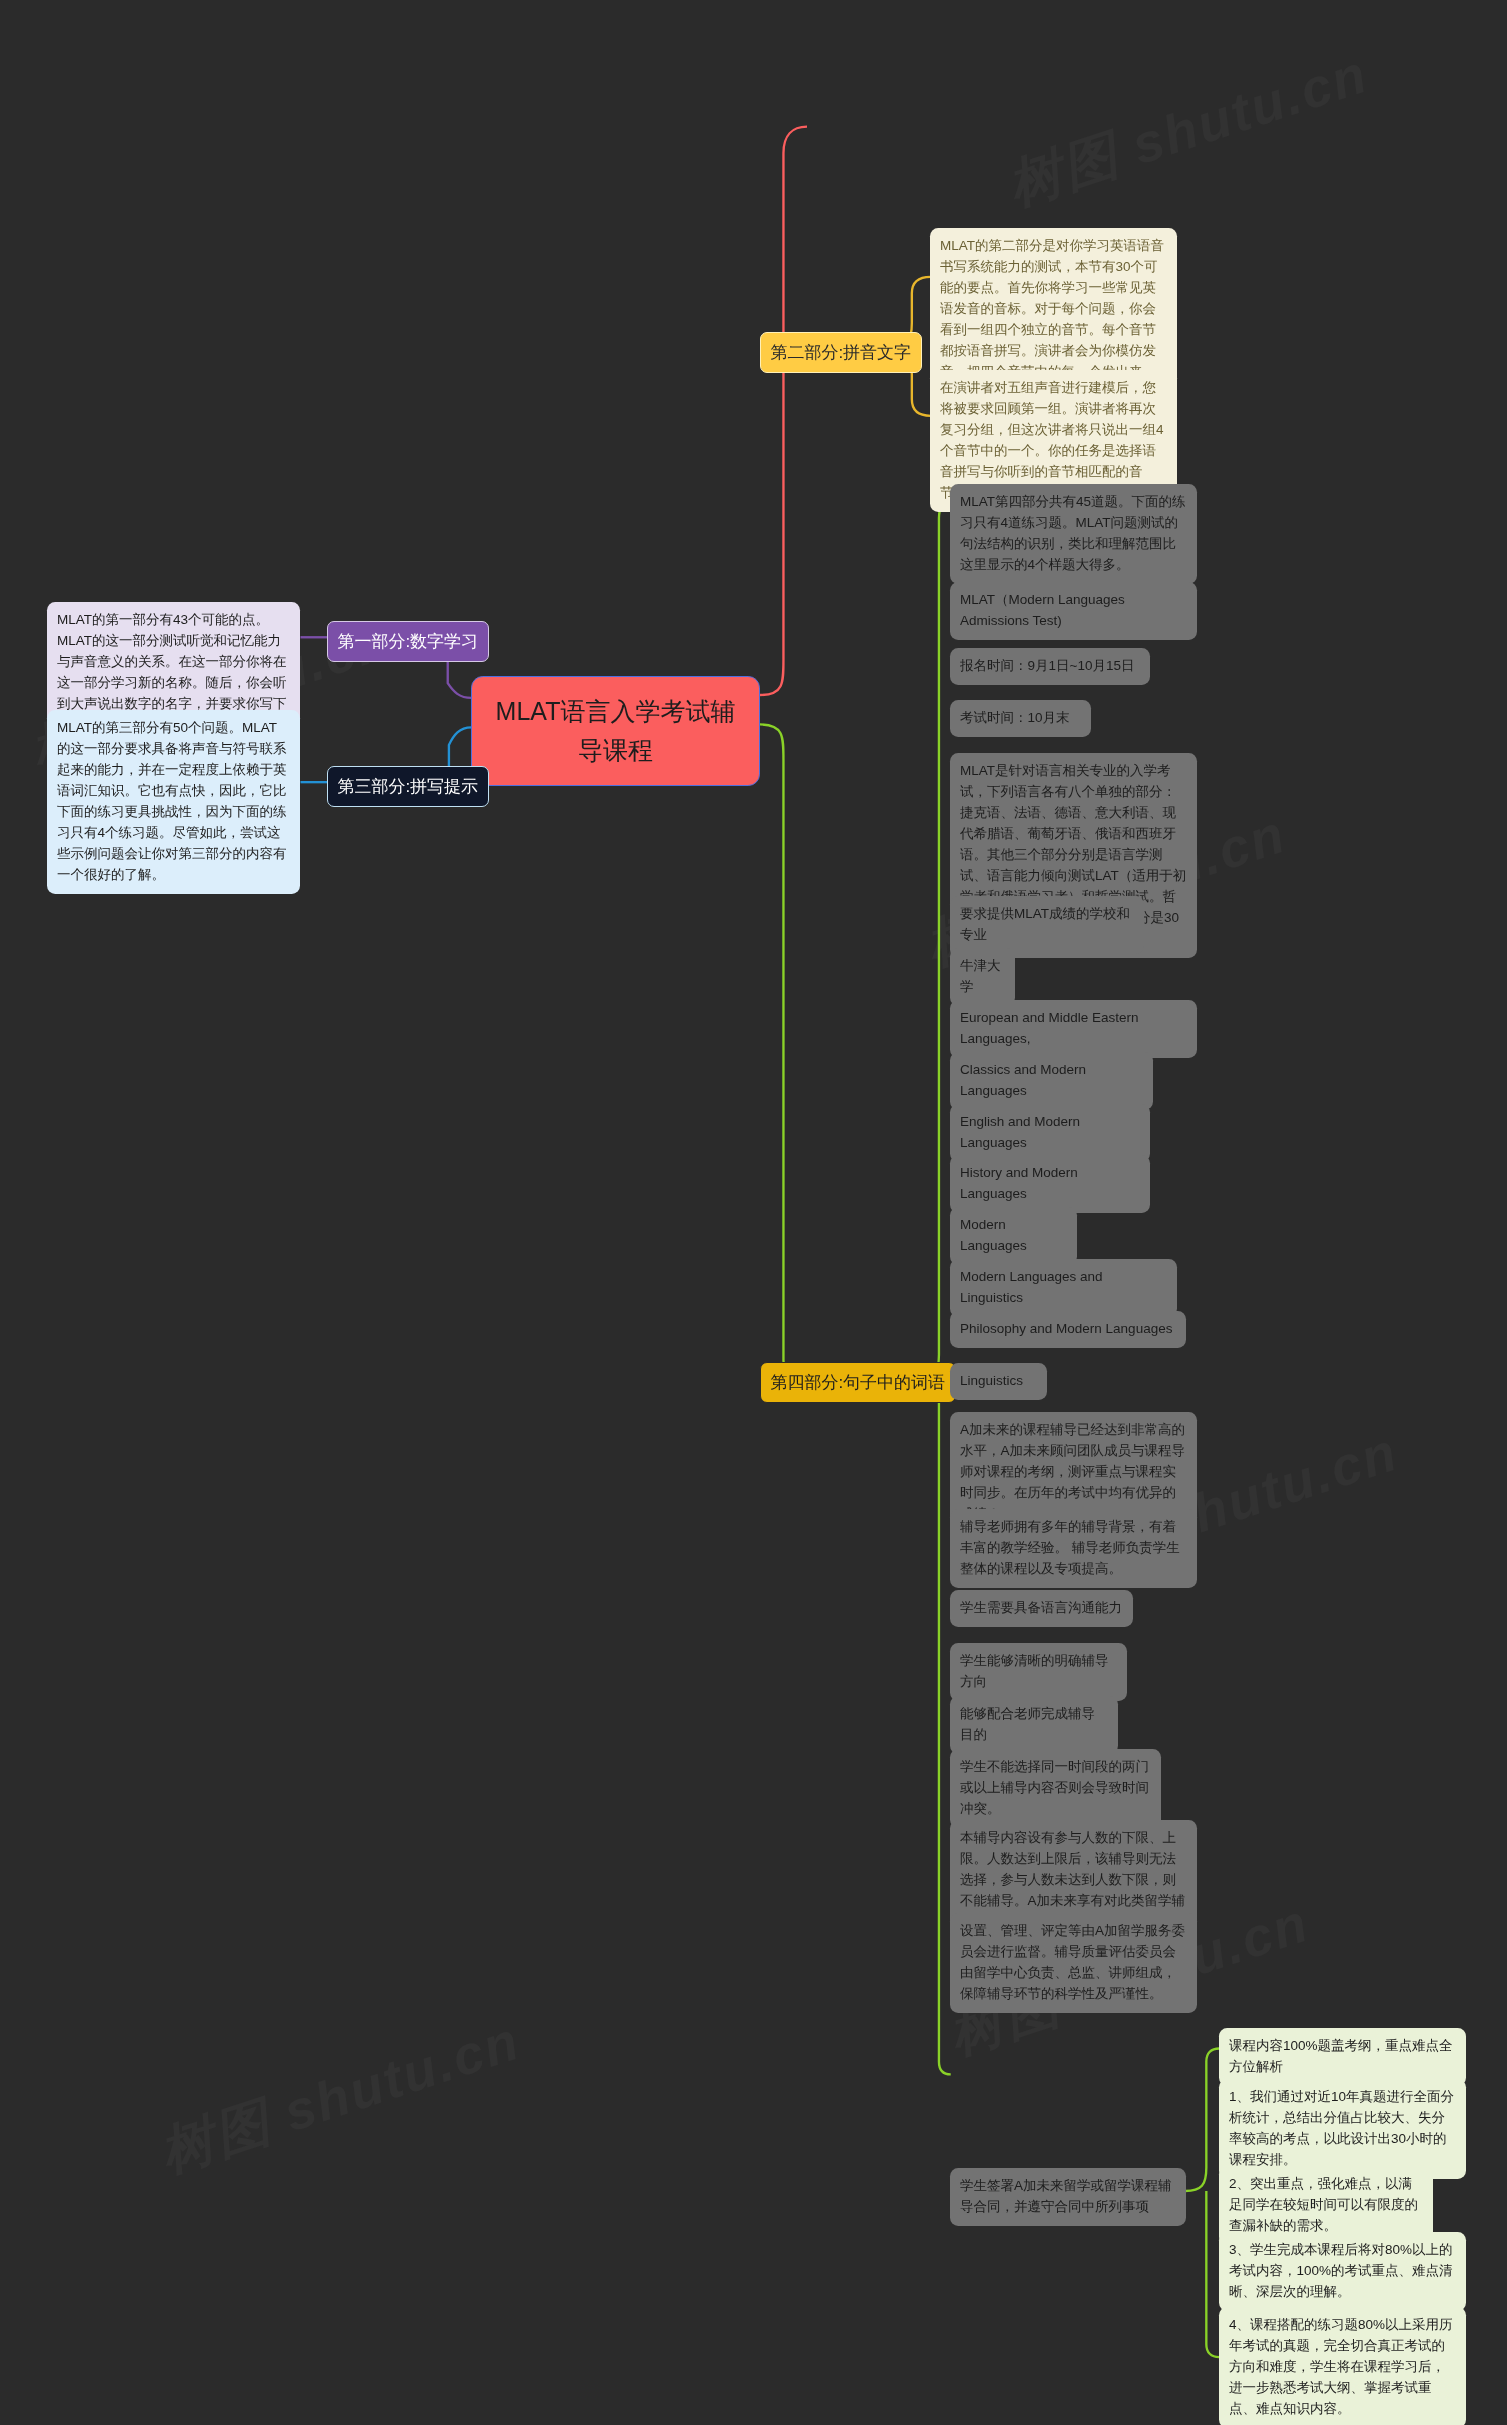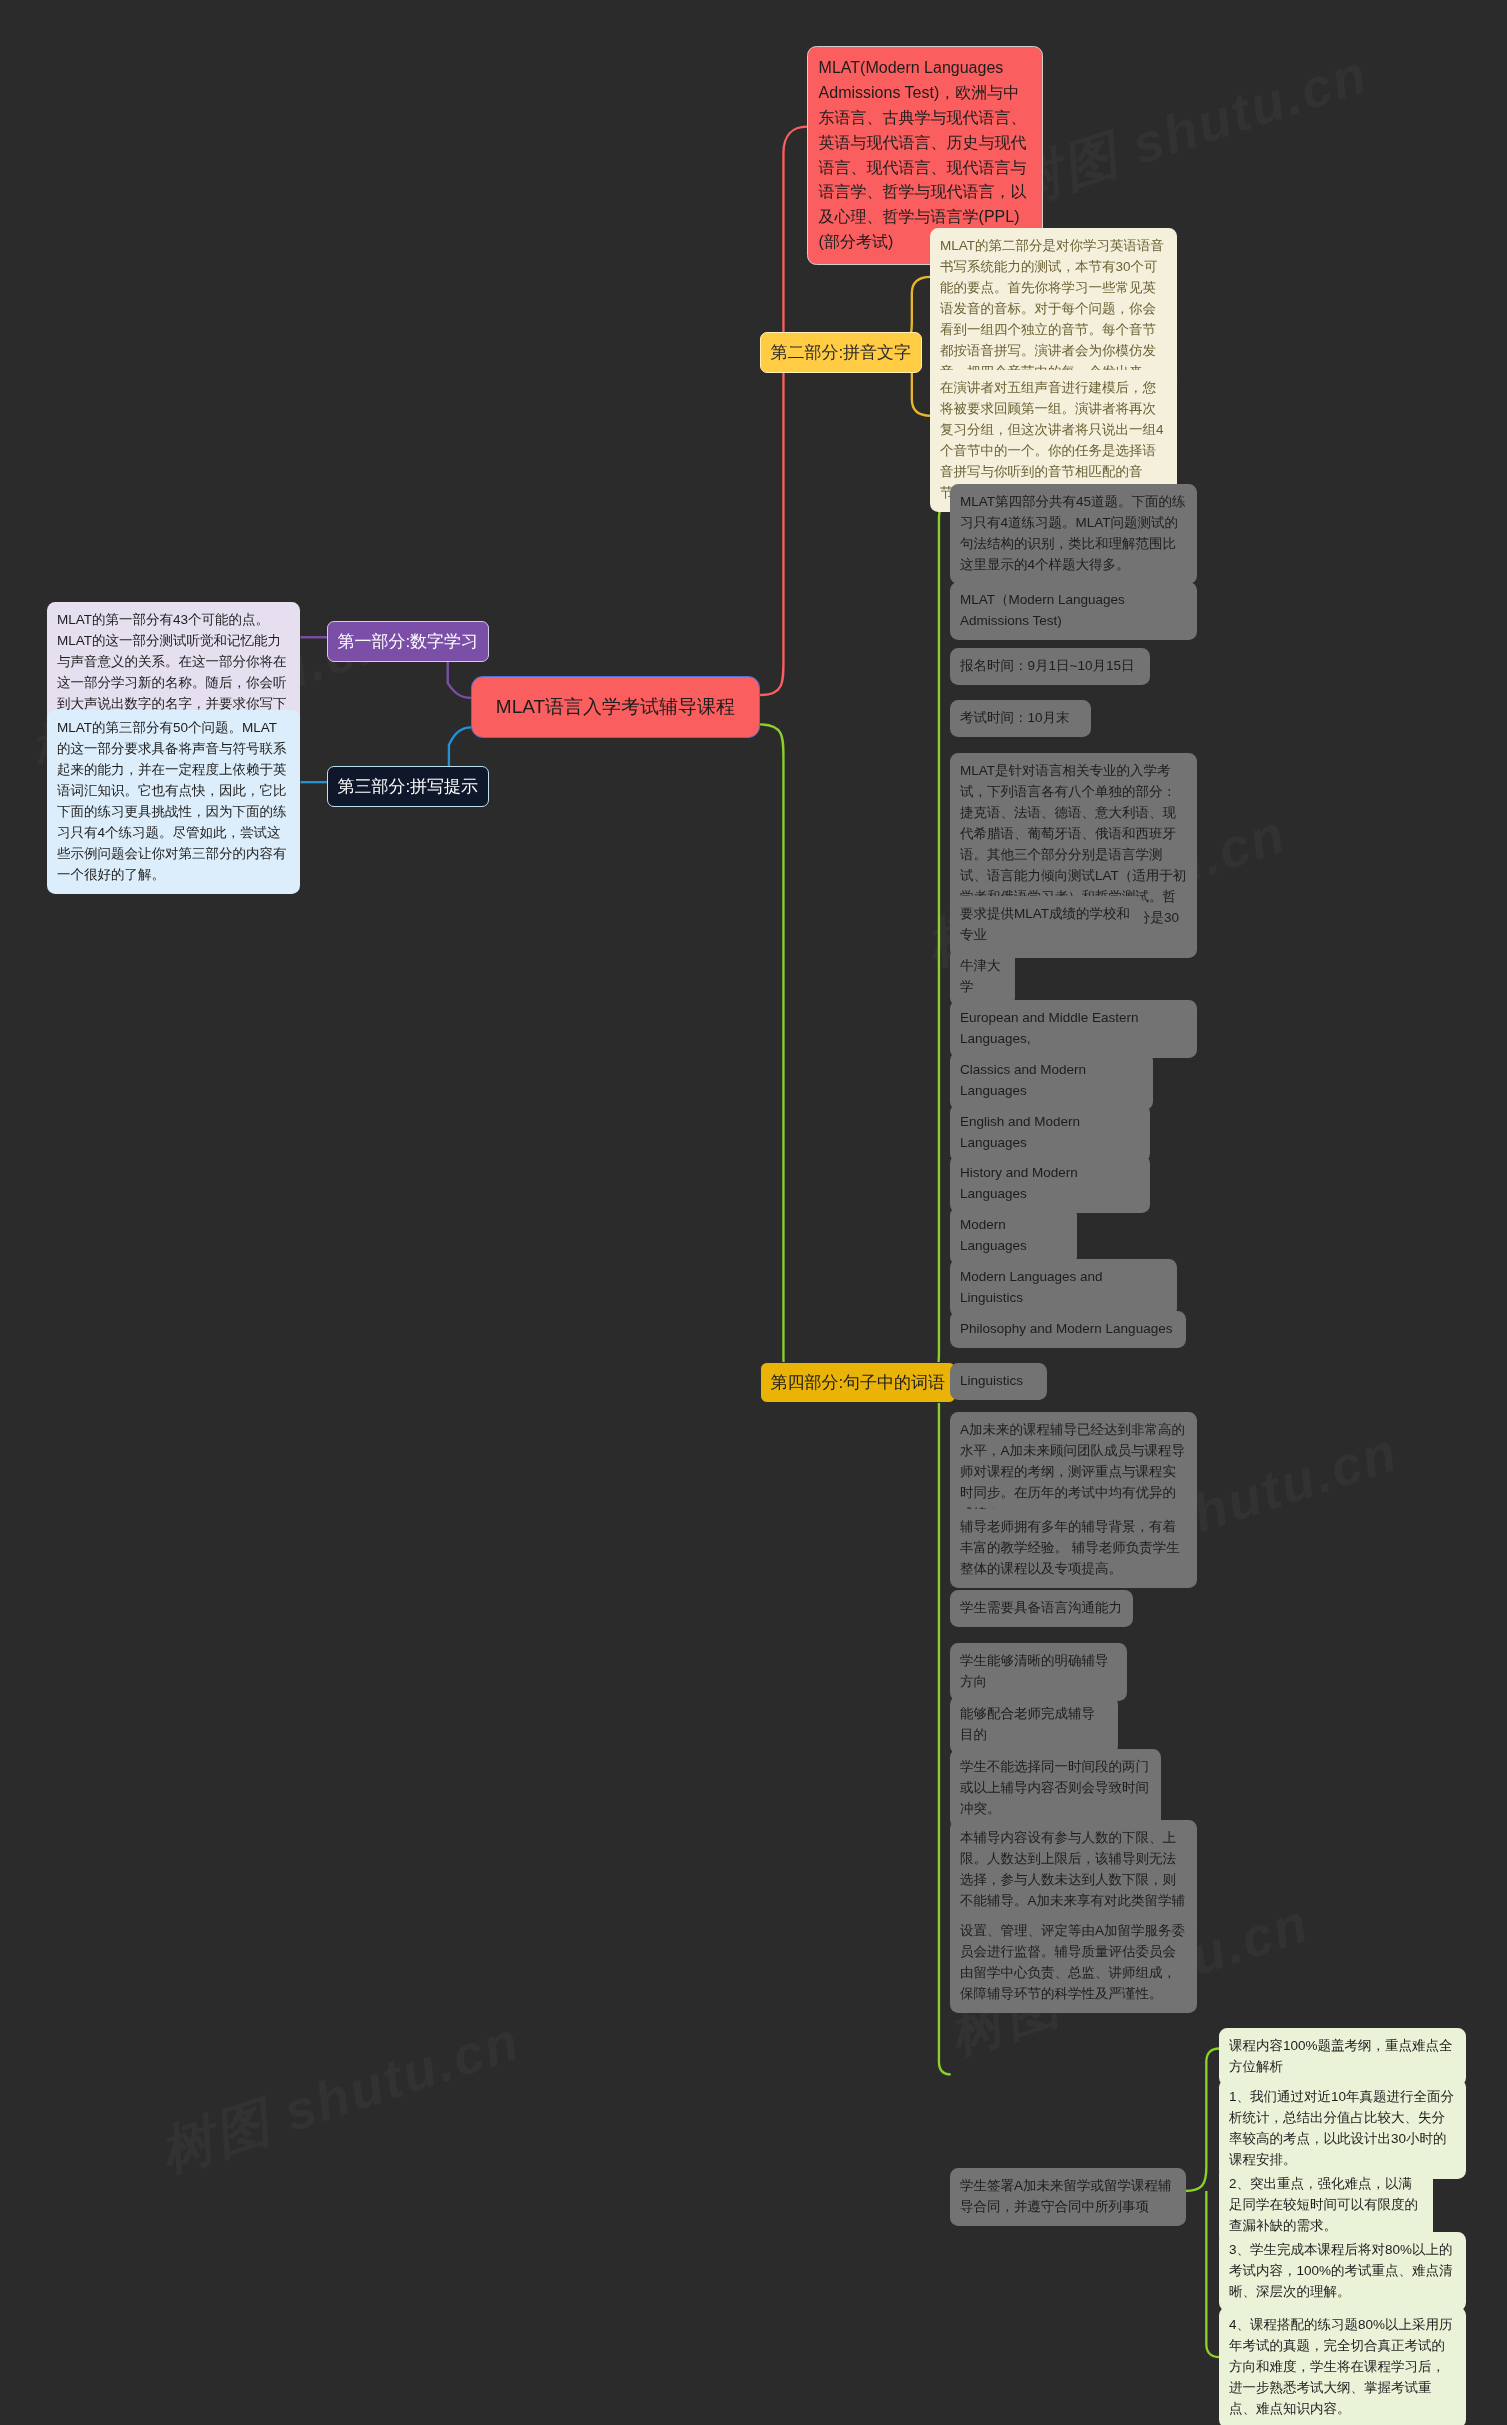--- a/index.html
+++ b/index.html
@@ -12,21 +12,21 @@
   .wm{position:absolute;color:rgba(255,255,255,.035);font-size:54px;font-style:italic;
       font-weight:bold;letter-spacing:2.4px;pointer-events:none;user-select:none;white-space:nowrap;
       transform:rotate(-18deg);}
   .canvas{position:absolute;left:0;top:0;width:1508px;height:2426px;}
   svg.links{position:absolute;left:0;top:0;width:1508px;height:2426px;pointer-events:none;}
   .node{position:absolute;box-sizing:border-box;border-radius:8.2px;line-height:1.55;}
 
   
   .root{
     background:#fb5e5e;border:1.8px solid #4d6fe0;color:#1d1d1d;
-    font-size:19px;text-align:center;padding:15.3px 13px;border-radius:11.8px;
+    font-size:25px;text-align:center;padding:15.3px 13px;border-radius:11.8px;
   }
   
   .red-head{
     background:#fb5e5e;border:1.2px solid #cfcfcf;color:#1d1d1d;
     font-size:16px;padding:9.4px 10.6px;border-radius:9.4px;
   }
   
   .pill{font-size:17px;padding:6.5px 9.4px;border-radius:7px;white-space:nowrap;}
   .pill.purple{background:#7b4fa8;border:1.2px solid #d6c9e6;color:#fff;}
   .pill.blue{background:#0f172a;border:1.2px solid #bfe0f3;color:#fff;}
@@ -73,21 +73,20 @@
     <path d="M1508,592 C1540,592 1548,580 1548,548 L1548,498 C1548,478 1560,470 1580,470" stroke="#e8b62c" stroke-width="4" fill="none"></path>
     <path d="M1508,592 C1540,592 1548,604 1548,636 L1548,678 C1548,698 1560,706 1580,706" stroke="#e8b62c" stroke-width="4" fill="none"></path>
 
     <path d="M1560,2340 C1586,2340 1594,2330 1594,2300 L1594,880 C1594,862 1600,854 1614,854" stroke="#8ad228" stroke-width="4" fill="none"></path>
     <path d="M1594,2340 L1594,3500 C1594,3514 1600,3522 1614,3522" stroke="#8ad228" stroke-width="4" fill="none"></path>
 
     <path d="M2012,3720 C2040,3720 2048,3710 2048,3680 L2048,3500 C2048,3486 2056,3478 2070,3478" stroke="#8ad228" stroke-width="4" fill="none"></path>
     <path d="M2048,3720 L2048,3980 C2048,3994 2056,4002 2070,4002" stroke="#8ad228" stroke-width="4" fill="none"></path>
   </svg>
 
-  <div class="node red-head" style="left:807px;top:46px;width:236px;">MLAT(Modern Languages Admissions Test)，欧洲与中东语言、古典学与现代语言、英语与现代语言、历史与现代语言、现代语言、现代语言与语言学、哲学与现代语言，以及心理、哲学与语言学(PPL)(部分考试)</div>
 
   <div class="node root" style="left:471px;top:676px;width:289px;">MLAT语言入学考试辅导课程</div>
 
   <div class="node pill purple" style="left:327px;top:621px;">第一部分:数字学习</div>
   <div class="node card lav" style="left:47px;top:602px;width:253px;">MLAT的第一部分有43个可能的点。MLAT的这一部分测试听觉和记忆能力与声音意义的关系。在这一部分你将在这一部分学习新的名称。随后，你会听到大声说出数字的名字，并要求你写下这些数字。</div>
 
   <div class="node pill blue" style="left:327px;top:766px;">第三部分:拼写提示</div>
   <div class="node card sky" style="left:47px;top:710px;width:253px;">MLAT的第三部分有50个问题。MLAT的这一部分要求具备将声音与符号联系起来的能力，并在一定程度上依赖于英语词汇知识。它也有点快，因此，它比下面的练习更具挑战性，因为下面的练习只有4个练习题。尽管如此，尝试这些示例问题会让你对第三部分的内容有一个很好的了解。</div>
 
   <div class="node pill yellow" style="left:760px;top:332px;">第二部分:拼音文字</div>

